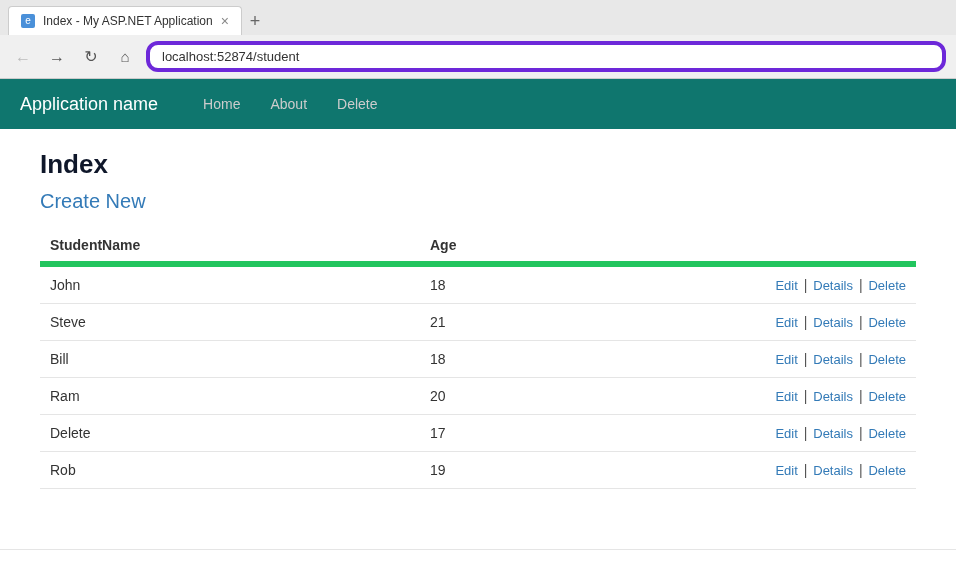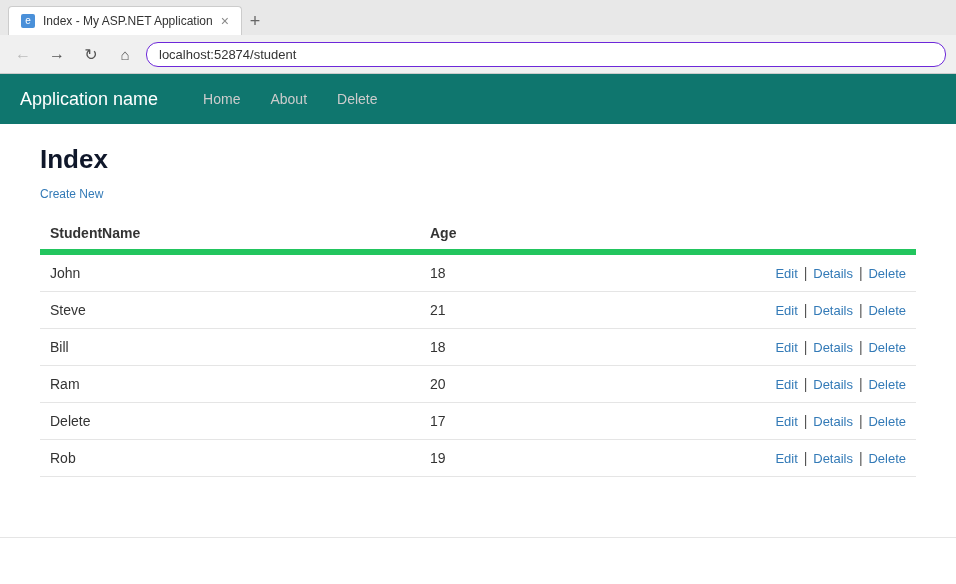--- a/index.html
+++ b/index.html
@@ -76,21 +76,21 @@
       justify-content: center;
       border-radius: 50%;
     }
     .nav-btn.disabled { color: #bbb; cursor: default; }
     .home-btn {
       font-size: 15px;
       color: #555;
     }
     .url-bar {
       flex: 1;
-      border: 1px solid #6d28d9;
+      border: 4px solid #6d28d9;
       border-radius: 12px;
       padding: 4px 12px;
       font-size: 13px;
       background: #fff;
       color: #333;
       outline: none;
     }
 
     
     .navbar {
@@ -126,21 +126,21 @@
     }
     .page-title {
       font-size: 26px;
       font-weight: 700;
       color: #0f172a;
       margin-bottom: 10px;
     }
     .create-new-link {
       color: #337ab7;
       text-decoration: none;
-      font-size: 12px;
+      font-size: 20px;
       display: inline-block;
       margin-bottom: 16px;
     }
 
     
     table {
       width: 100%;
       border-collapse: collapse;
     }
     thead th {

